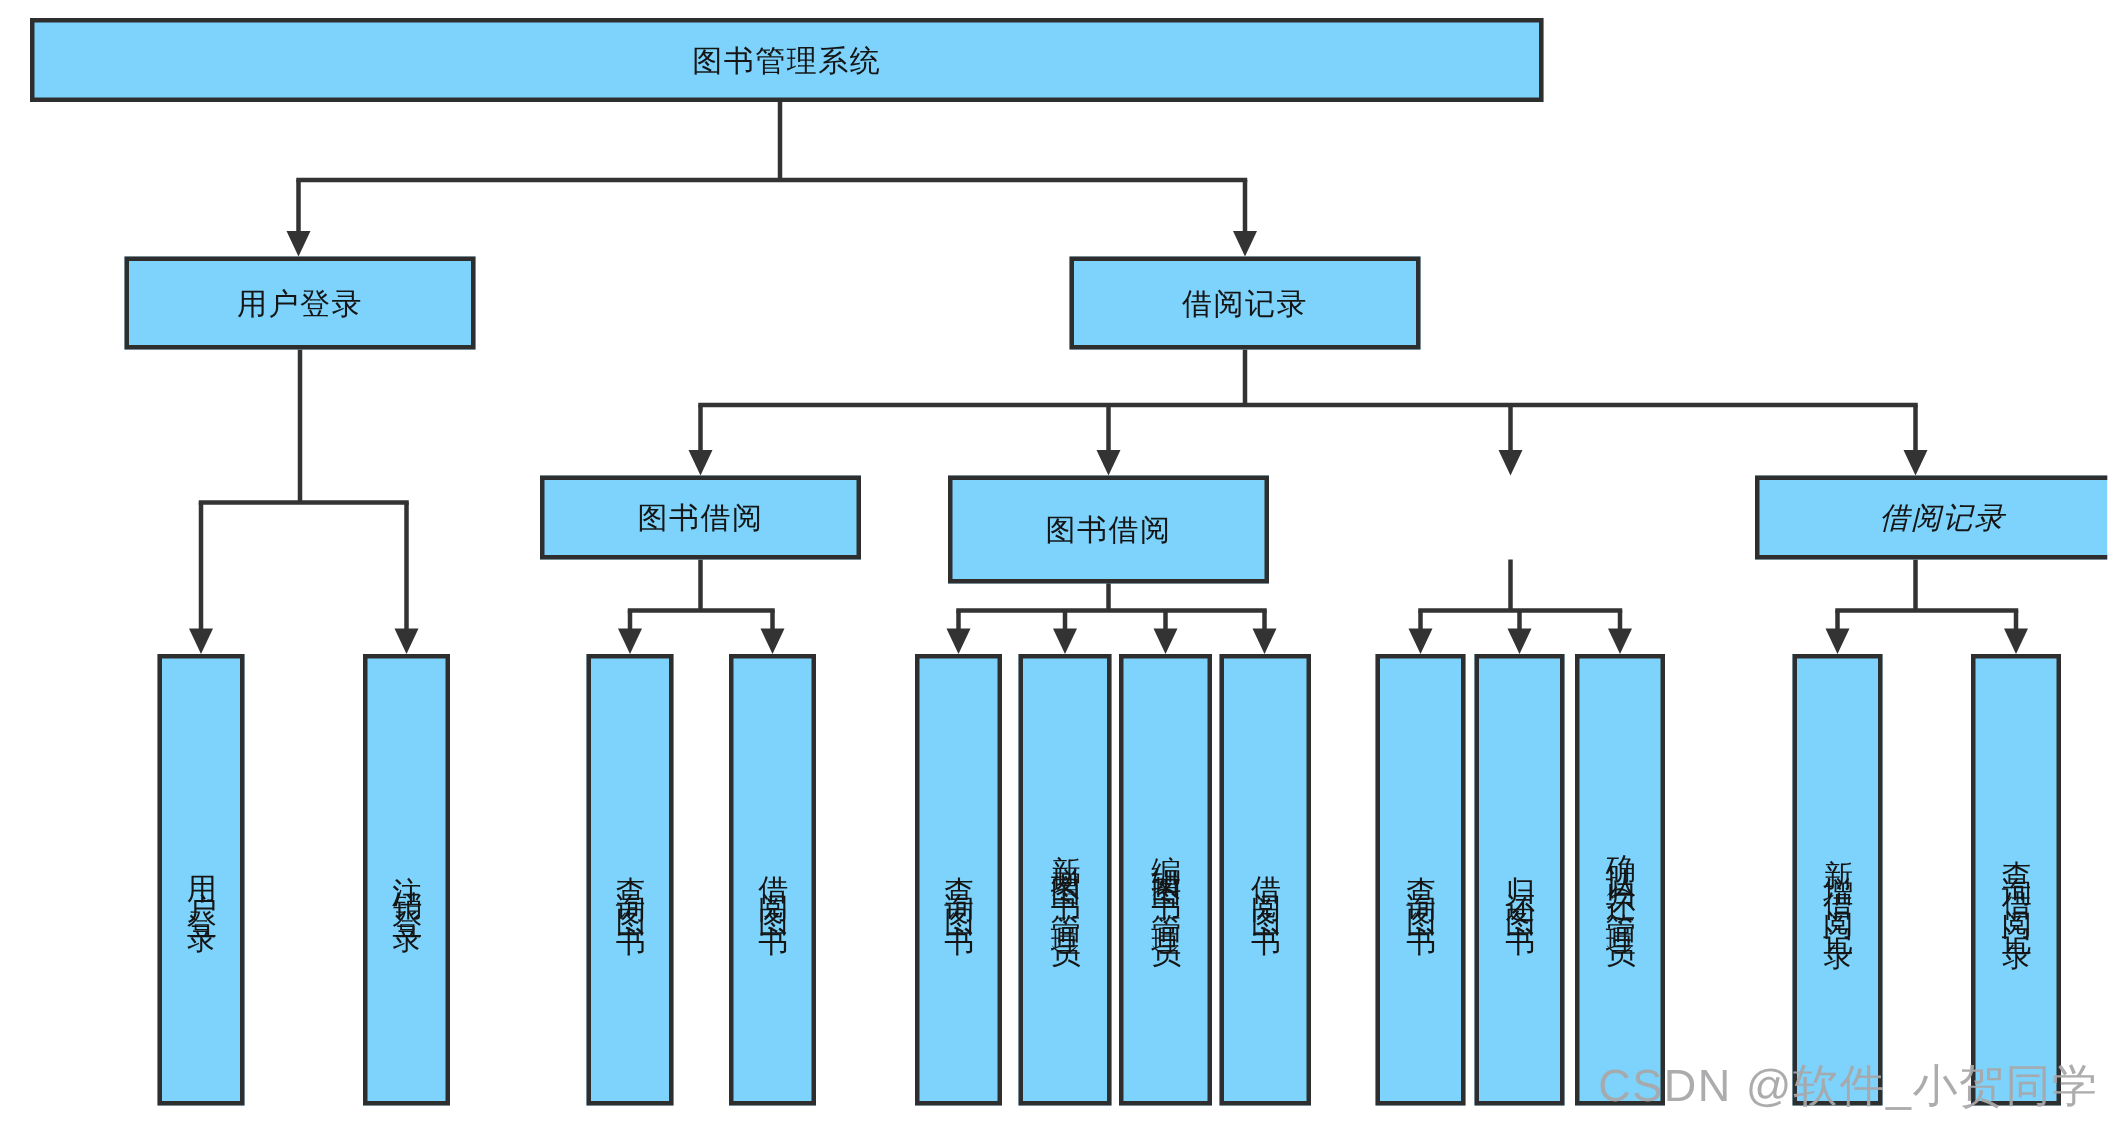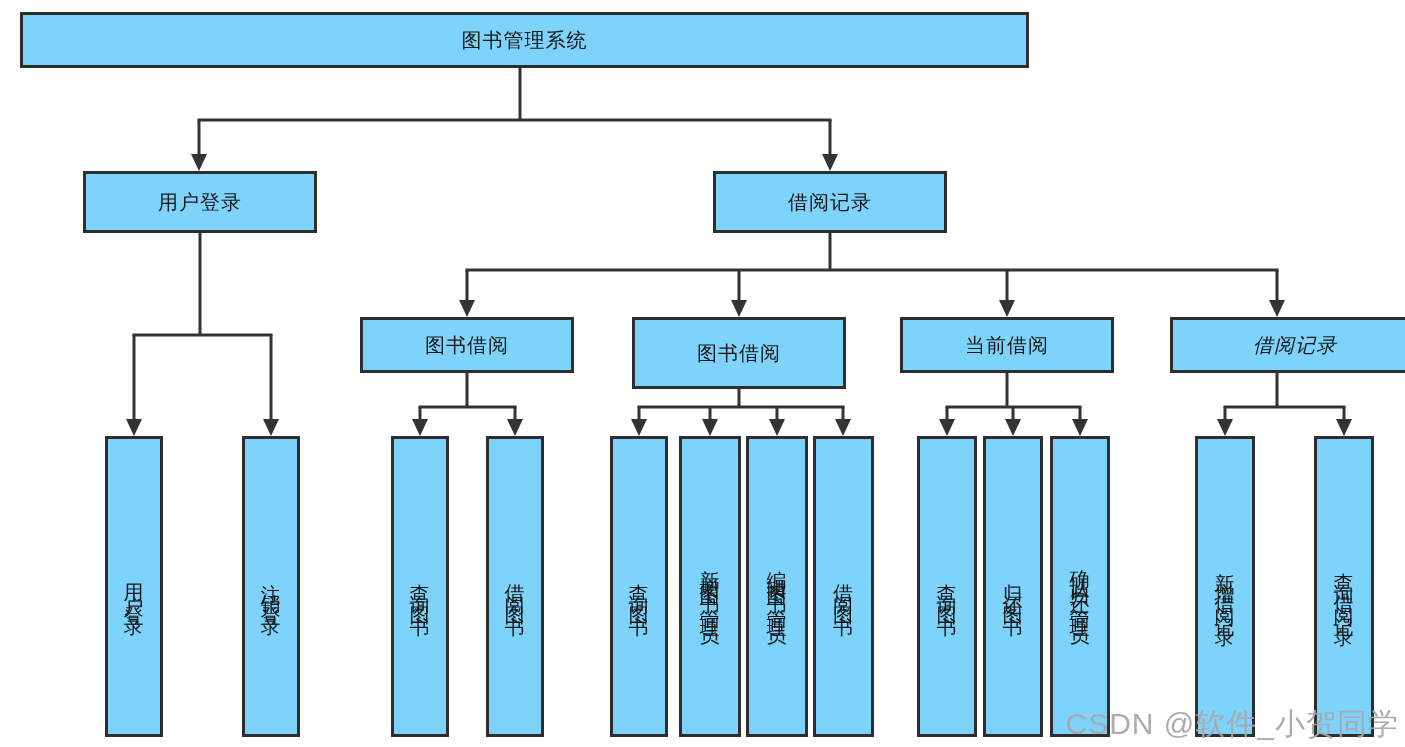--- a/index.html
+++ b/index.html
@@ -160,21 +160,20 @@
     </g>
   </svg>
 
   <div class="node root-box">图书管理系统</div>
 
   <div class="node l2-a">用户登录</div>
   <div class="node l2-b">借阅记录</div>
 
   <div class="node l3-a">图书借阅</div>
   <div class="node l3-b">图书借阅</div>
-  <div class="node l3-c">当前借阅</div>
   <div class="node l3-d">借阅记录</div>
 
   <div class="node leaf leaf-1">用户登录</div>
   <div class="node leaf leaf-2">注销登录</div>
 
   <div class="node leaf leaf-3">查询图书</div>
   <div class="node leaf leaf-4">借阅图书</div>
 
   <div class="node leaf leaf-5">查询图书</div>
   <div class="node leaf leaf-6">新增图书（管理员）</div>

